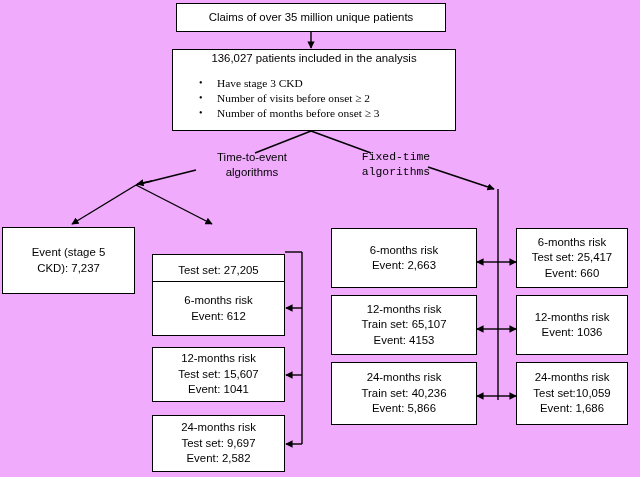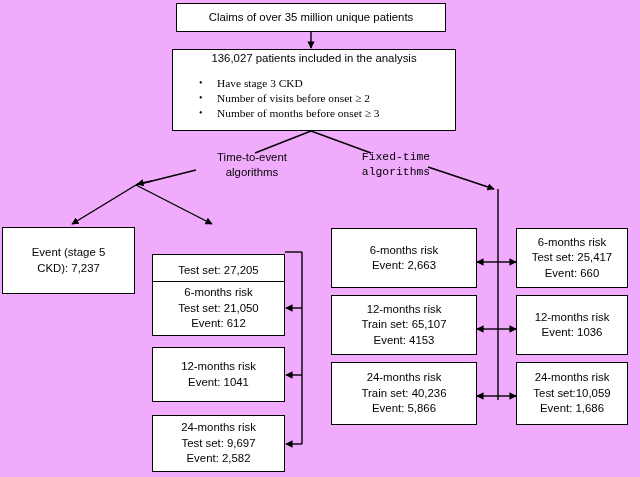--- a/index.html
+++ b/index.html
@@ -154,26 +154,26 @@
     <span class="line">CKD): 7,237</span>
   </div>
 
   <div class="box" style="left:152px; top:228px; width:133px; height:48px;margin-top:26px;">
     <span class="line">Test set: 27,205</span>
     <span class="line">Event: 1,806</span>
   </div>
 
   <div class="box" style="left:152px; top:281px; width:133px; height:55px;">
     <span class="line">6-months risk</span>
-    <span class="line">Test set: 21,050</span>
     <span class="line">Event: 612</span>
   </div>
 
   <div class="box" style="left:152px; top:347px; width:133px; height:55px;">
     <span class="line">12-months risk</span>
+    <span class="line">Test set: 15,607</span>
     <span class="line">Event: 1041</span>
   </div>
 
   <div class="box" style="left:152px; top:415px; width:133px; height:57px;">
     <span class="line">24-months risk</span>
     <span class="line">Test set: 9,697</span>
     <span class="line">Event: 2,582</span>
   </div>
 
   <div class="box" style="left:331px; top:228px; width:146px; height:60px;">

